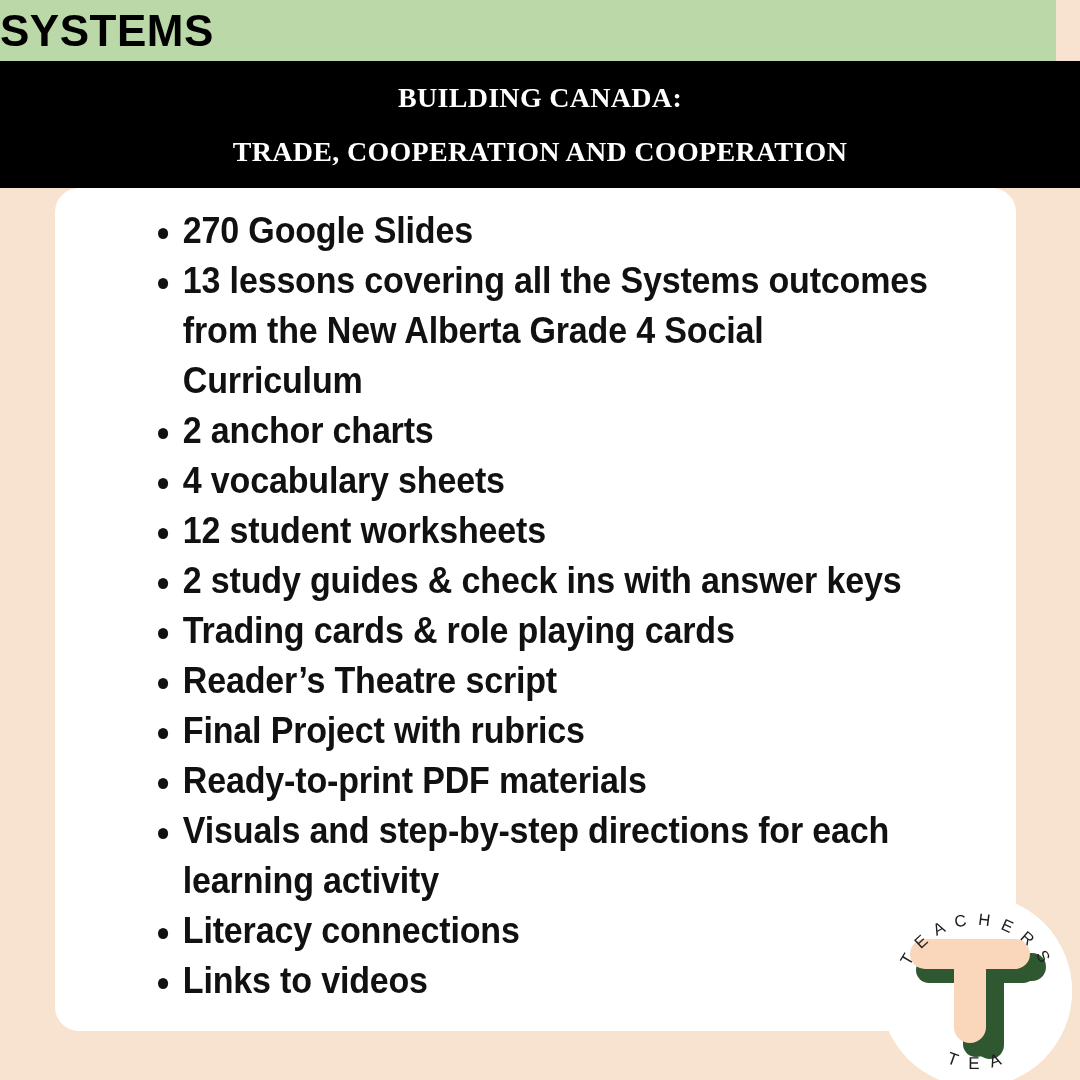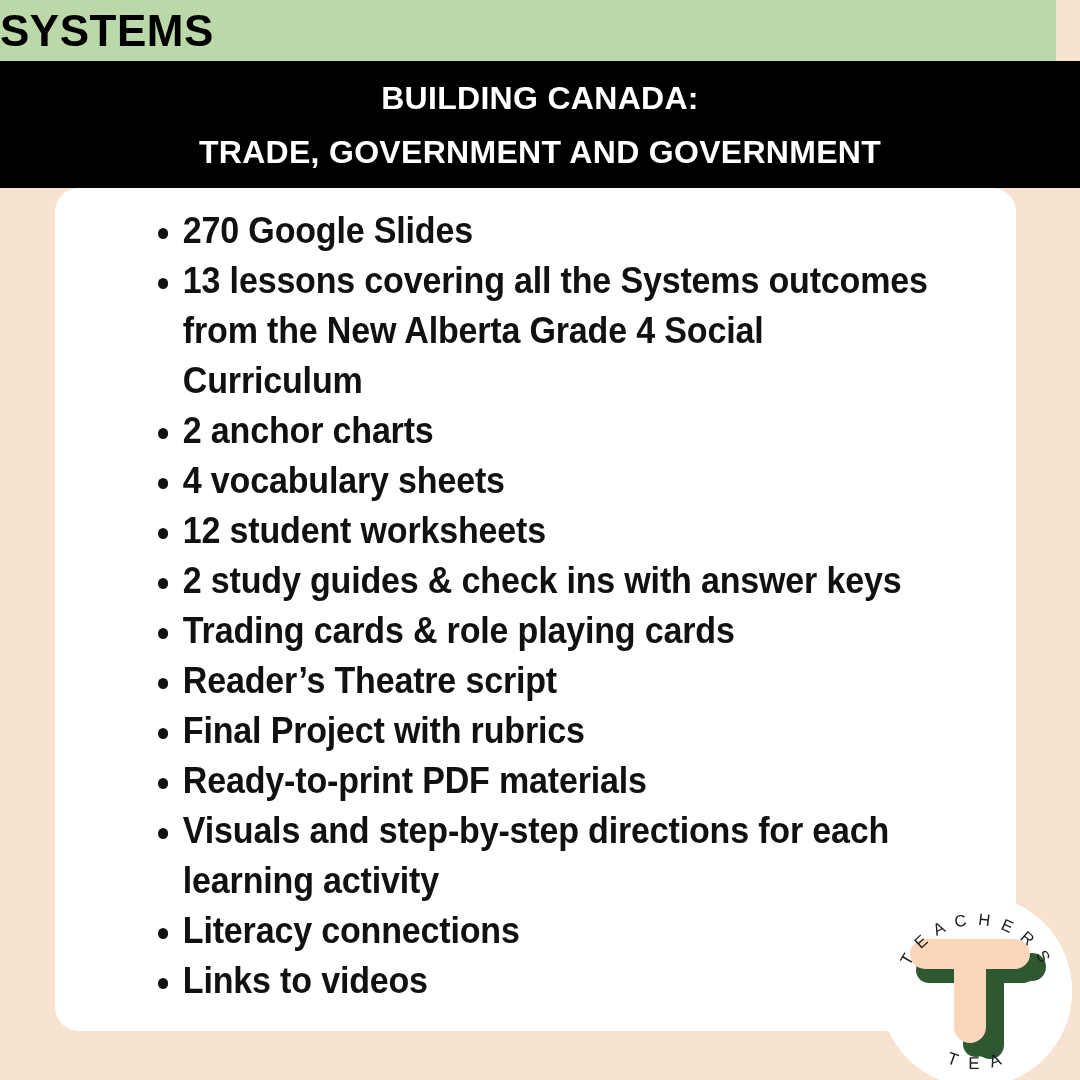--- a/index.html
+++ b/index.html
@@ -49,23 +49,23 @@
     top: 61px;
     width: 1080px;
     height: 127px;
     background: #000000;
     display: flex;
     flex-direction: column;
     align-items: center;
     justify-content: center;
   }
   .band-black .sub-line {
-    font-family: Liberation Sans, sans-serif;
+    font-family: Liberation Serif, serif;
     font-weight: bold;
-    font-size: 32px;
+    font-size: 28px;
     line-height: 54px;
     letter-spacing: 0.3px;
     color: #FFFFFF;
     white-space: nowrap;
     text-align: center;
   }
 
   
   .card {
     position: absolute;
@@ -147,21 +147,21 @@
 <body>
 
 <div id="poster">
 
   <div class="band-green">
     <div class="title">SYSTEMS</div>
   </div>
 
   <div class="band-black">
     <div class="sub-line">BUILDING CANADA:</div>
-    <div class="sub-line">TRADE, GOVERNMENT AND GOVERNMENT</div>
+    <div class="sub-line">TRADE, COOPERATION AND COOPERATION</div>
   </div>
 
   <div class="card">
     <ul class="feature-list">
       <li class="feature-item">270 Google Slides</li>
       <li class="feature-item">13 lessons covering all the Systems outcomes from the New Alberta Grade 4 Social Curriculum</li>
       <li class="feature-item">2 anchor charts</li>
       <li class="feature-item">4 vocabulary sheets</li>
       <li class="feature-item">12 student worksheets</li>
       <li class="feature-item">2 study guides &amp; check ins with answer keys</li>

